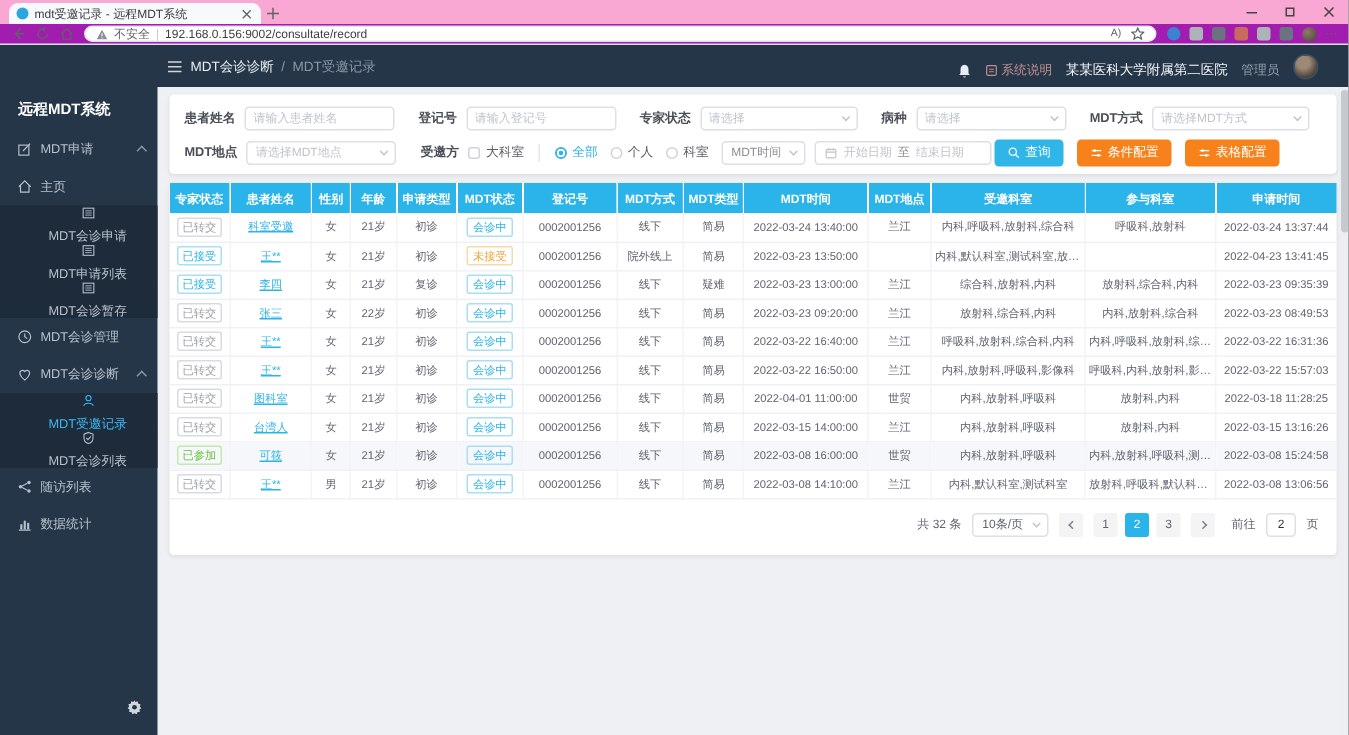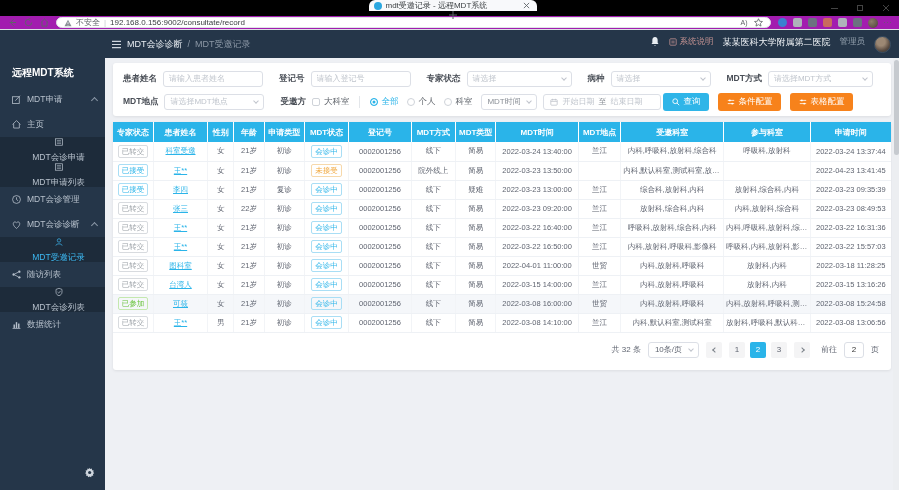--- a/index.html
+++ b/index.html
@@ -1,21 +1,21 @@
 <!DOCTYPE html>
 <html lang="zh"><head>
 <meta charset="utf-8">
 <style>
   html{-webkit-text-size-adjust:none;}
   *{box-sizing:border-box;margin:0;padding:0;}
   body{margin:0;background:#222;font-family:"Liberation Sans","DejaVu Sans",sans-serif;}
   .screen{position:relative;width:899px;height:490px;background:#eef0f4;overflow:hidden;}
 
   
-  .tabstrip{height:16px;background:#000000;display:flex;align-items:center;padding-left:6px;position:relative;flex-direction:column;}
+  .tabstrip{height:16px;background:#f9a8d4;display:flex;align-items:flex-end;padding-left:6px;position:relative;}
   .tab{height:14px;width:168px;background:#f8f9fb;border-radius:6px 6px 0 0;display:flex;align-items:center;gap:4px;padding:0 5px;font-size:8px;color:#3c4043;}
   .favicon{width:8px;height:8px;border-radius:50%;background:#2aa7e0;flex:none;}
   .tab-title{white-space:nowrap;overflow:hidden;text-overflow:ellipsis;flex:1;}
   .tab-close{width:10px;height:10px;flex:none;display:flex;align-items:center;justify-content:center;}
   .newtab{width:16px;height:14px;display:flex;align-items:center;justify-content:center;}
   .wincontrols{position:absolute;right:0;top:0;height:16px;display:flex;}
   .wc{width:26px;height:16px;display:flex;align-items:center;justify-content:center;}
   .wc-min{width:7px;height:1px;background:#444;}
   .wc-max{width:6px;height:6px;border:1px solid #444;}
   .toolbar{height:14px;background:#a21caf;border-bottom:1px solid #dcdfe3;display:flex;align-items:center;gap:7px;padding:0 8px;font-size:8px;color:#5f6368;}
@@ -34,21 +34,21 @@
   
   .appheader{height:28px;background:#253649;display:flex;align-items:center;color:#cfd6de;}
   .logo{width:105px;flex:none;padding-left:10px;display:flex;align-items:center;margin-top:48px;}
   .logo-main{font-size:13px;font-weight:bold;color:#fff;letter-spacing:.2px;}
   .logo-sub{font-size:7px;color:#e8eaec;margin-left:1px;}
   .collapse-btn{width:22px;display:flex;align-items:center;justify-content:center;}
   .crumb{font-size:9px;display:flex;align-items:center;gap:5px;}
   .crumb .cur{color:#8b97a5;}
   .crumb .sep{color:#8b97a5;}
   .crumb .root{color:#e8edf2;}
-  .hd-right{margin-left:auto;display:flex;align-items:flex-start;gap:9px;padding-right:8px;}
+  .hd-right{margin-left:auto;display:flex;align-items:flex-end;gap:9px;padding-right:20px;}
   .notice{display:flex;align-items:center;gap:3px;color:#c09090;font-size:8.5px;}
   .hospital{color:#f2f5f8;font-size:9px;}
   .role{color:#93a0ad;font-size:8.5px;}
   .avatar{width:17px;height:17px;border-radius:50%;background:radial-gradient(circle at 40% 32%,#9c8874 0 30%,#5a4c42 65%,#2e2a28);border:1px solid #3c4f63;}
 
   
   .appbody{display:flex;height:432px;position:relative;}
   .sidebar{width:105px;flex:none;background:#253649;position:relative;}
   .side-title{color:#fff;font-weight:bold;font-size:10px;text-align:left;padding:8px 12px 7px;}
   .menu-item{height:25px;display:flex;align-items:center;gap:5px;padding:0 8px 0 11px;color:#b7c1cc;font-size:8.5px;cursor:pointer;position:relative;}
@@ -247,56 +247,63 @@
             </svg>
             <span class="lbl">MDT会诊申请</span>
           </div>
           <div class="menu-item menu-sub">
             <svg width="10" height="10" viewBox="0 0 14 14" stroke-width="1">
               <rect x="2" y="2.5" width="10" height="9" fill="none" stroke="currentColor"></rect>
               <path d="M4 5 H10 M4 7 H10 M4 9 H10" stroke="currentColor" stroke-width="0.8"></path>
             </svg>
             <span class="lbl">MDT申请列表</span>
           </div>
+          <div class="menu-item menu-sub">
+            <svg width="10" height="10" viewBox="0 0 14 14" stroke-width="1">
+              <rect x="2" y="2.5" width="10" height="9" fill="none" stroke="currentColor"></rect>
+              <path d="M4 5 H10 M4 7 H10 M4 9 H10" stroke="currentColor" stroke-width="0.8"></path>
+            </svg>
+            <span class="lbl">MDT会诊暂存</span>
+          </div>
           <div class="menu-item">
             <svg width="11" height="11" viewBox="0 0 14 14" stroke-width="1">
               <circle cx="7" cy="7" r="5" fill="none" stroke="currentColor"></circle>
               <path d="M7 4.2 V7 L9 8.6" fill="none" stroke="currentColor"></path>
             </svg>
             <span class="lbl">MDT会诊管理</span>
           </div>
           <div class="menu-item">
             <svg width="11" height="11" viewBox="0 0 14 14" stroke-width="1">
               <path d="M7 12 C2.2 8.4 2 4.6 4.4 3.8 C5.8 3.4 7 4.8 7 4.8 C7 4.8 8.2 3.4 9.6 3.8 C12 4.6 11.8 8.4 7 12 Z" fill="none" stroke="currentColor"></path>
             </svg>
             <span class="lbl">MDT会诊诊断</span>
             <i class="chev"></i>
           </div>
           <div class="menu-item menu-sub active">
             <svg width="10" height="10" viewBox="0 0 14 14" stroke-width="1">
               <circle cx="7" cy="4.8" r="2.4" fill="none" stroke="currentColor"></circle>
               <path d="M2.6 12 C3.2 8.8 10.8 8.8 11.4 12" fill="none" stroke="currentColor"></path>
             </svg>
             <span class="lbl">MDT受邀记录</span>
+          </div>
+          <div class="menu-item menu-sub">
+            <svg width="10" height="10" viewBox="0 0 14 14" stroke-width="1">
+              <path d="M7 1.8 L11.2 3.4 V7 C11.2 10 9.2 11.6 7 12.2 C4.8 11.6 2.8 10 2.8 7 V3.4 Z" fill="none" stroke="currentColor"></path>
+              <path d="M5 7 L6.5 8.5 L9.2 5.5" fill="none" stroke="currentColor"></path>
+            </svg>
+            <span class="lbl">MDT会诊列表</span>
           </div>
           <div class="menu-item">
             <svg width="11" height="11" viewBox="0 0 14 14" stroke-width="1">
               <circle cx="10.6" cy="3.4" r="1.5" fill="currentColor"></circle>
               <circle cx="3.4" cy="7" r="1.5" fill="currentColor"></circle>
               <circle cx="10.6" cy="10.6" r="1.5" fill="currentColor"></circle>
               <path d="M4.8 6.3 L9.2 4.1 M4.8 7.7 L9.2 9.9" stroke="currentColor"></path>
             </svg>
             <span class="lbl">随访列表</span>
-          </div>
-          <div class="menu-item menu-sub">
-            <svg width="10" height="10" viewBox="0 0 14 14" stroke-width="1">
-              <path d="M7 1.8 L11.2 3.4 V7 C11.2 10 9.2 11.6 7 12.2 C4.8 11.6 2.8 10 2.8 7 V3.4 Z" fill="none" stroke="currentColor"></path>
-              <path d="M5 7 L6.5 8.5 L9.2 5.5" fill="none" stroke="currentColor"></path>
-            </svg>
-            <span class="lbl">MDT会诊列表</span>
           </div>
           <div class="menu-item">
             <svg width="11" height="11" viewBox="0 0 14 14" stroke-width="1">
               <path d="M2 12 H12" stroke="currentColor"></path>
               <rect x="3.2" y="7" width="1.8" height="4.4" fill="currentColor"></rect>
               <rect x="6.1" y="4" width="1.8" height="7.4" fill="currentColor"></rect>
               <rect x="9" y="5.8" width="1.8" height="5.6" fill="currentColor"></rect>
             </svg>
             <span class="lbl">数据统计</span>
           </div>

